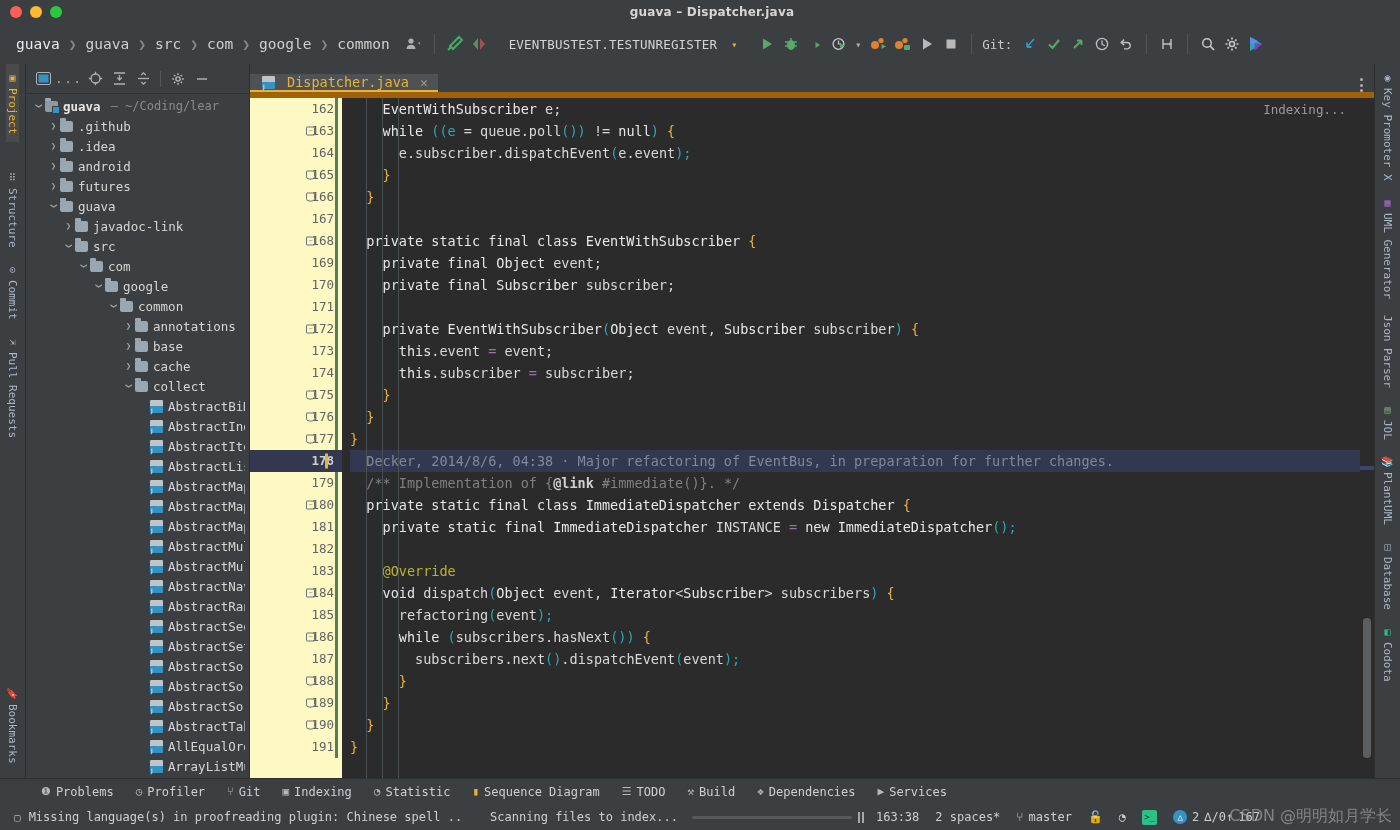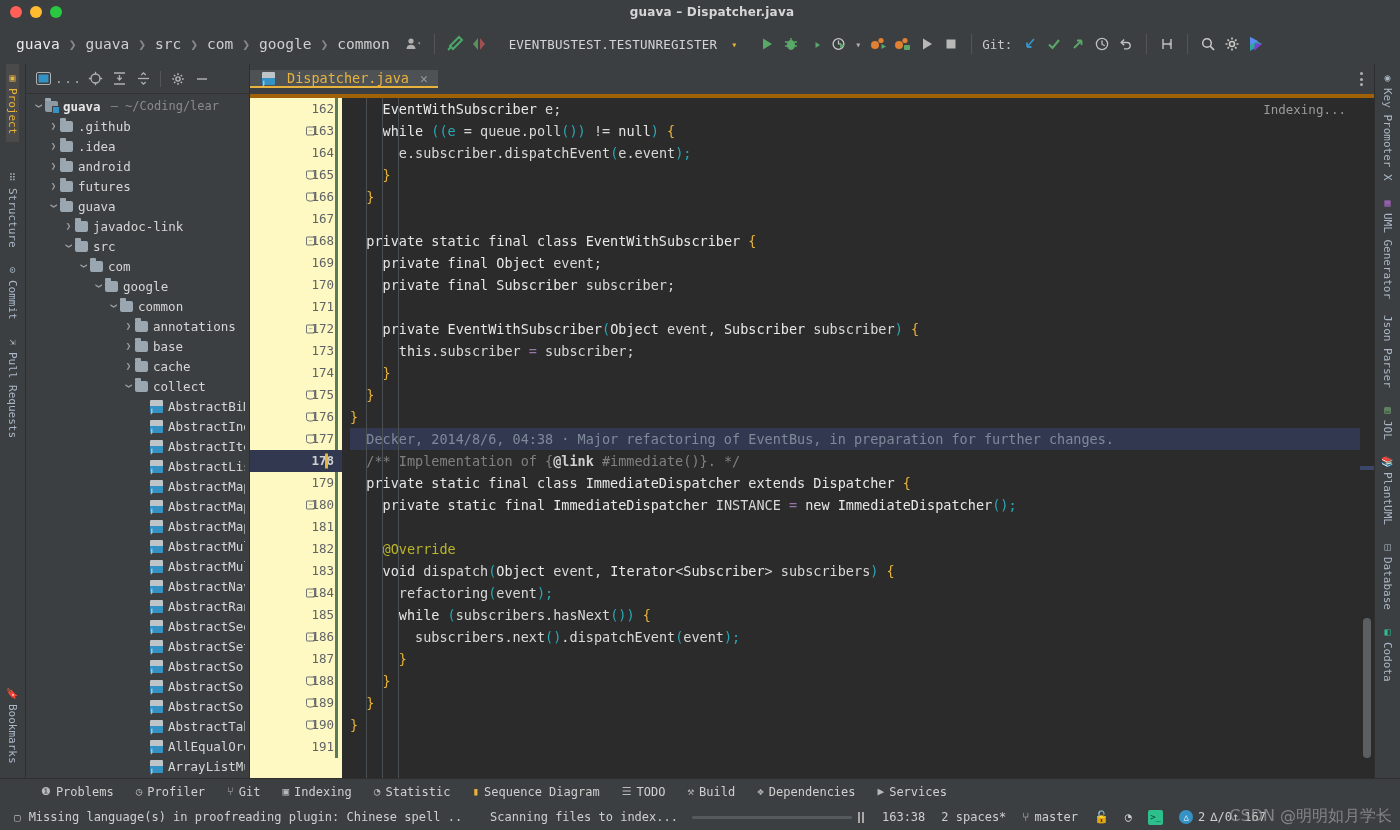--- a/index.html
+++ b/index.html
@@ -118,22 +118,22 @@
     content:'J'; position:absolute; left:1px; bottom:-1px; font-size:6px; color:#fff;
     font-family:"DejaVu Sans", sans-serif; line-height:7px;
   }
   .node-label { overflow: hidden; text-overflow: clip; }
   .node-path { color: #8a8a8a; margin-left: 10px; font-size: 12px; }
   .node.root .node-label { font-weight: bold; color: #e6e6e6; }
 
   
   .editor-col { flex: 1 1 auto; display: flex; flex-direction: column; min-width: 0; background: #2b2b2b; }
   .tabbar {
-    height: 34px; flex: 0 0 34px; background: #3c3f41; display: flex; align-items: center;
-    position: relative; border-bottom: 4px solid #a16207;
+    height: 34px; flex: 0 0 34px; background: #3c3f41; display: flex; align-items: flex-end;
+    position: relative; border-bottom: 6px solid #a16207;
   }
   .tab {
     display: flex; align-items: center; gap: 7px; padding: 0 10px 0 12px;
     background: #4e5254; border-bottom: 2px solid #e8b33c; position: relative;
   }
   .tab-label { font-family: "DejaVu Sans Mono", monospace; font-size: 13.5px; color: #e8b33c; }
   .tab-close { color: #9a9a9a; font-size: 13px; margin-left: 4px; }
   .tabbar .spacer { flex: 1 1 auto; }
   .kebab { width: 26px; display: flex; flex-direction: column; align-items: center; justify-content: center; gap: 2.5px; }
   .kebab i { width: 3px; height: 3px; background: #b0b0b0; border-radius: 50%; display: block; }
@@ -688,20 +688,21 @@
             <div class="cline"><span class="op">    </span><span class="kw">while</span><span class="paren-c"> ((e </span><span class="op">= </span><span class="id">queue</span><span class="op">.</span><span class="id">poll</span><span class="paren-c">()) </span><span class="op">!= </span><span class="kw">null</span><span class="paren-c">) </span><span class="brace-y">{</span></div>
             <div class="cline"><span class="id">      e</span><span class="op">.</span><span class="id">subscriber</span><span class="op">.</span><span class="id">dispatchEvent</span><span class="paren-c">(</span><span class="id">e.event</span><span class="paren-c">);</span></div>
             <div class="cline"><span class="op">    </span><span class="brace-y">}</span></div>
             <div class="cline"><span class="op">  </span><span class="brace-y">}</span></div>
             <div class="cline">&nbsp;</div>
             <div class="cline"><span class="op">  </span><span class="kw">private static final class</span><span class="cls"> EventWithSubscriber</span><span class="op"> </span><span class="brace-y">{</span></div>
             <div class="cline"><span class="op">    </span><span class="kw">private final</span><span class="cls"> Object</span><span class="id"> event;</span></div>
             <div class="cline"><span class="op">    </span><span class="kw">private final</span><span class="cls"> Subscriber</span><span class="id"> subscriber;</span></div>
             <div class="cline">&nbsp;</div>
             <div class="cline"><span class="op">    </span><span class="kw">private</span><span class="cls"> EventWithSubscriber</span><span class="paren-c">(</span><span class="cls">Object</span><span class="id"> event, </span><span class="cls">Subscriber</span><span class="id"> subscriber</span><span class="paren-c">) </span><span class="brace-y">{</span></div>
+            <div class="cline"><span class="op">      </span><span class="kw">this</span><span class="id">.event </span><span class="fld">= </span><span class="id">event;</span></div>
             <div class="cline"><span class="op">      </span><span class="kw">this</span><span class="id">.subscriber </span><span class="fld">= </span><span class="id">subscriber;</span></div>
             <div class="cline"><span class="op">    </span><span class="brace-y">}</span></div>
             <div class="cline"><span class="op">  </span><span class="brace-y">}</span></div>
             <div class="cline"><span class="op"></span><span class="brace-y">}</span></div>
             <div class="cline blame"><span class="blame-txt">  Decker, 2014/8/6, 04:38 · Major refactoring of EventBus, in preparation for further changes.</span></div>
             <div class="cline"><span class="cmt">  /** Implementation of {</span><span class="cmt-tag">@link</span><span class="cmt"> #immediate()}. */</span></div>
             <div class="cline"><span class="op">  </span><span class="kw">private static final class</span><span class="cls"> ImmediateDispatcher</span><span class="kw"> extends</span><span class="cls"> Dispatcher</span><span class="op"> </span><span class="brace-y">{</span></div>
             <div class="cline"><span class="op">    </span><span class="kw">private static final</span><span class="cls"> ImmediateDispatcher</span><span class="id"> INSTANCE </span><span class="fld">= </span><span class="kw">new</span><span class="cls"> ImmediateDispatcher</span><span class="paren-c">();</span></div>
             <div class="cline">&nbsp;</div>
             <div class="cline"><span class="op">    </span><span class="ann">@Override</span></div>
@@ -801,21 +802,21 @@
 
   <div class="statusbar" style="position:relative;">
     <span class="tw-ic" style="margin-right:8px;">▢</span>
     <span class="sb-item" style="padding-left:0;">Missing language(s) in proofreading plugin: Chinese spell ..</span>
     <span class="sb-item" style="margin-left:12px;">Scanning files to index...</span>
     <span class="progress-track"></span>
     <span class="pause-ic">
         <i></i>
         <i></i>
       </span>
-    <span class="sb-item" style="margin-left:10px;">163:38</span>
+    <span class="sb-item" style="margin-left:4px;">163:38</span>
     <span class="sb-item">2 spaces*</span>
     <span class="sb-item">
       <span style="color:#c0c0c0;">⑂</span>
       <span>master</span>
     </span>
     <span class="sb-item">🔓</span>
     <span class="sb-item">◔</span>
     <span class="sb-item">
         <span class="green-sq">&gt;_</span>
       </span>

